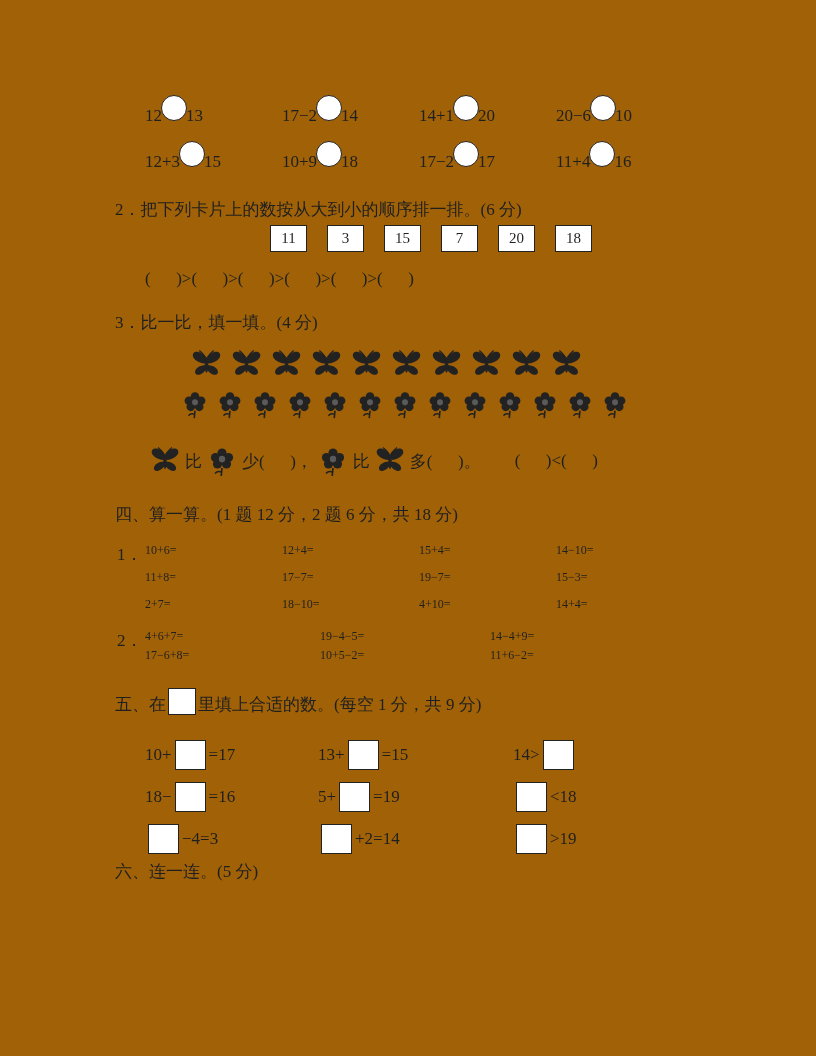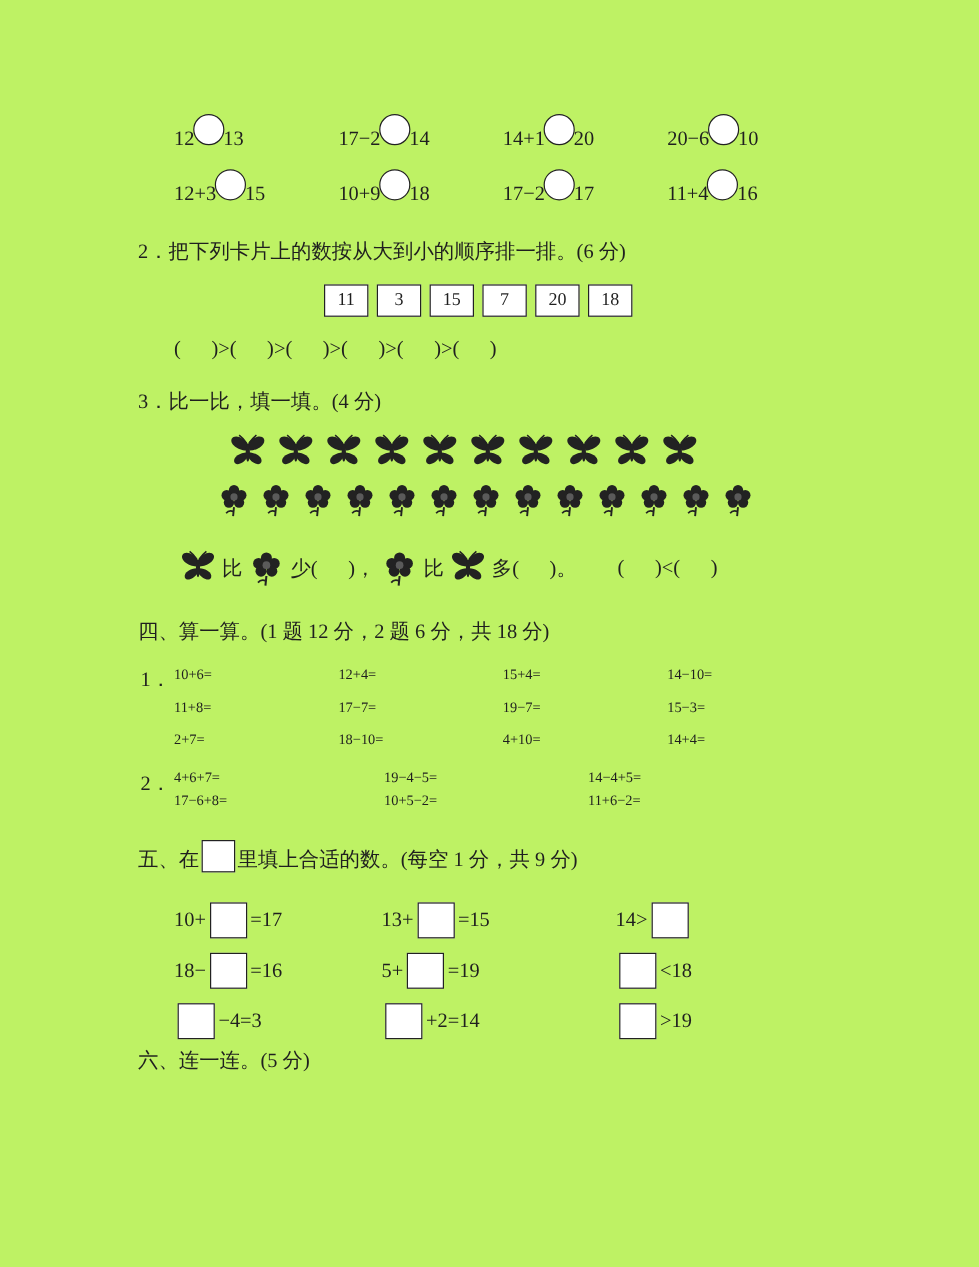--- a/index.html
+++ b/index.html
@@ -1,37 +1,37 @@
 <!DOCTYPE html>
 <html><head>
 <meta charset="utf-8">
 <style>
   * { margin:0; padding:0; box-sizing:border-box; }
   html,body { background:#888; }
   body { display:flex; justify-content:center; }
   .sheet {
-    position:relative; width:816px; height:1056px; background:#bef264;
+    position:relative; width:816px; height:1056px; background:#a16207;
     font-family:"Liberation Serif","DejaVu Serif",serif; color:#1f1f1f;
     padding:100px 105px 0 115px; overflow:hidden;
   }
   .defs-svg { position:absolute; width:0; height:0; overflow:hidden; }
 
   
   .cmp-row { display:flex; margin-left:30px; margin-bottom:16px; height:30px; align-items:flex-end; }
   .cmp-item { width:137px; font-size:17px; white-space:nowrap; }
   .circle {
     display:inline-block; width:26px; height:26px; border:1.5px solid #222;
     border-radius:50%; vertical-align:middle; transform:translateY(-9px);
     margin:0 -1px; background:#fff;
   }
 
   .q-title { font-size:17px; margin-top:22px; }
 
   
-  .cards { display:flex; gap:7px; margin:16px 0 0 155px; }
+  .cards { display:flex; gap:20px; margin:4px 0 0 155px; }
   .card {
     width:37px; height:27px; border:1px solid #222; display:flex;
     align-items:center; justify-content:center; font-size:15px; background:#fff;
   }
   .answer-line { margin:17px 0 0 30px; font-size:17px; white-space:pre; }
 
   
   .icon-row { display:flex; align-items:center; }
   .icon-row.butterflies { margin:14px 0 0 75px; gap:7px; }
   .icon-row.flowers { margin:8px 0 0 65px; gap:5px; }
@@ -263,21 +263,21 @@
       </div>
     </div>
     <div class="calc-block">
       <span class="qnum">2．</span>
       <div class="grid grid-3">
 
           <span>4+6+7=</span>
 
           <span>19−4−5=</span>
 
-          <span>14−4+5=</span>
+          <span>14−4+9=</span>
 
           <span>17−6+8=</span>
 
           <span>10+5−2=</span>
 
           <span>11+6−2=</span>
 
       </div>
     </div>
   </section>

